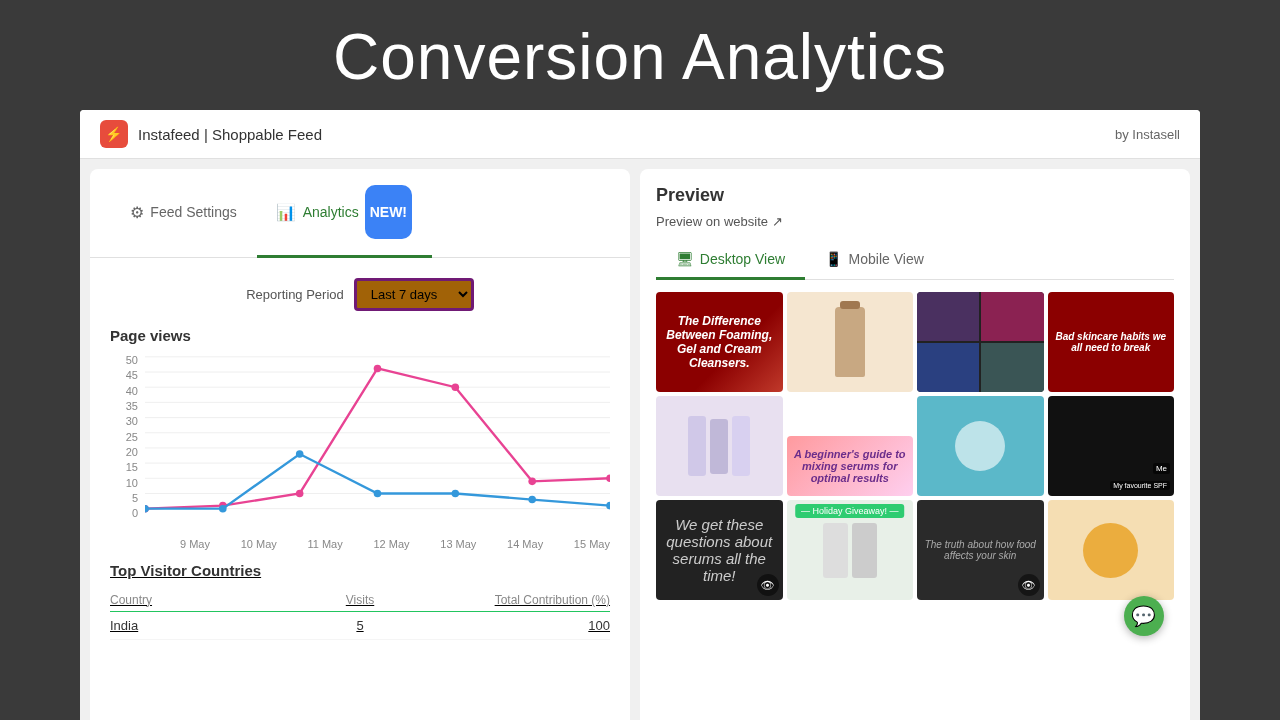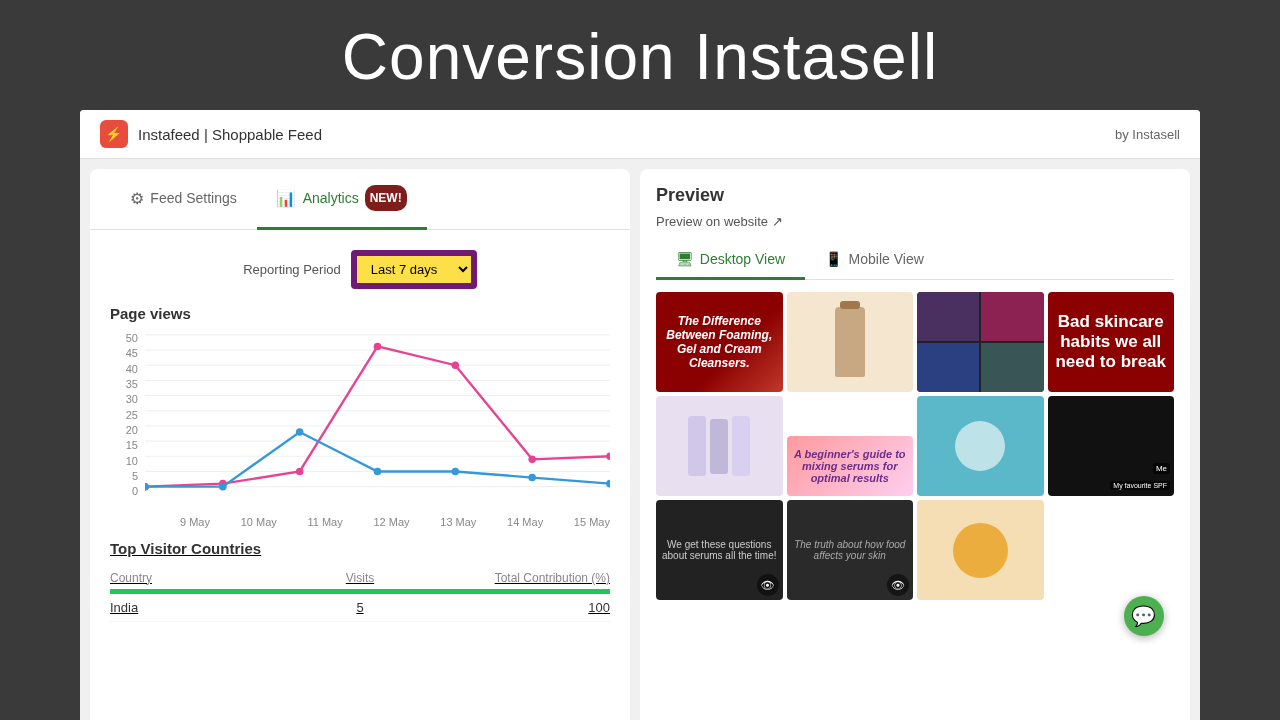--- a/index.html
+++ b/index.html
@@ -88,47 +88,47 @@
       margin-bottom: -1px;
     }
     .tab.active {
       color: #2e7d32;
       border-bottom: 3px solid #2e7d32;
     }
     .tab-icon {
       font-size: 16px;
     }
     .new-badge {
-      background: #7f1d1d;
+      background: #3b82f6;
       color: white;
-      font-size: 12px;
-      padding: 6px 5px;
+      font-size: 14px;
+      padding: 19px 5px;
       border-radius: 10px;
       font-weight: bold;
     }
     .analytics-content {
       padding: 20px;
     }
     .reporting-period {
       display: flex;
       align-items: center;
       justify-content: center;
       gap: 10px;
       margin-bottom: 16px;
     }
     .reporting-label {
       font-size: 13px;
       color: #555;
     }
     .period-select {
-      border: 6px solid #701a75;
+      border: 3px solid #701a75;
       border-radius: 4px;
       padding: 5px 10px;
       font-size: 13px;
-      background: #fde047;
+      background: #a16207;
       cursor: pointer;
     }
     .chart-section {
       margin-bottom: 12px;
     }
     .chart-title {
       font-size: 15px;
       font-weight: 600;
       color: #333;
       margin-bottom: 10px;
@@ -167,21 +167,21 @@
       font-weight: 600;
       color: #333;
       margin-bottom: 10px;
     }
     .table-header {
       display: flex;
       justify-content: space-between;
       font-size: 12px;
       color: #888;
       padding: 4px 0;
-      border-bottom: 5px solid #22c55e;
+      border-bottom: 1px solid #22c55e;
     }
     .table-row {
       display: flex;
       justify-content: space-between;
       font-size: 13px;
       color: #333;
       padding: 6px 0;
       border-bottom: 1px solid #f5f5f5;
     }
     .col-country { flex: 1; }
@@ -261,21 +261,21 @@
       font-size: 11px;
       text-align: center;
       padding: 6px;
     }
     
     .gi-1 { background: linear-gradient(135deg, #8B0000 60%, #c0392b); }
     .gi-1 .text { color: white; font-style: italic; font-size: 12px; font-weight: 600; }
     .gi-2 { background: #f5e6d0; }
     .gi-3 { background: #222; }
     .gi-4 { background: #8B0000; }
-    .gi-4 .text { color: white; font-size: 17px; font-weight: 600; }
+    .gi-4 .text { color: white; font-style: italic; font-size: 10px; font-weight: 600; }
     .gi-5 { background: #e8e0f0; }
     .gi-6 { background: linear-gradient(135deg, #ff9a9e, #fecfef); margin-top: 40px; }
     .gi-7 { background: #5bb8c9; }
     .gi-8 { background: #111; }
 
     .hidden-icon {
       position: absolute;
       bottom: 4px;
       right: 4px;
       width: 22px;
@@ -333,21 +333,21 @@
       background-position: center;
     }
     .c1 { background: #4a3060; }
     .c2 { background: #8B2252; }
     .c3 { background: #2a4080; }
     .c4 { background: #3a5555; }
   </style>
 </head>
 <body>
 
-<div class="page-title">Conversion Instasell</div>
+<div class="page-title">Conversion Analytics</div>
 
 <div class="app-container">
 
   <div class="app-header">
     <div class="app-header-left">
       <div class="app-logo">⚡</div>
       <span class="app-header-title">Instafeed | Shoppable Feed</span>
     </div>
     <span class="app-header-by">by Instasell</span>
   </div>
@@ -530,25 +530,34 @@
 
         <div class="grid-item gi-8" style="position:relative;">
           <div style="width:100%;height:100%;background:#111;display:flex;align-items:center;justify-content:center;">
           </div>
           <div style="position:absolute;bottom:22px;right:4px;font-size:8px;color:white;background:rgba(0,0,0,0.6);padding:1px 3px;border-radius:2px;">Me</div>
           <div style="position:absolute;bottom:6px;right:4px;font-size:7px;color:white;background:rgba(0,0,0,0.6);padding:1px 3px;border-radius:2px;">My favourite SPF</div>
         </div>
 
         <div class="grid-item" style="background:#222;position:relative;">
           <div class="grid-item-inner">
-            <span style="color:#ccc;font-size:10px;">We get these questions about serums all the time!</span>
+            <span style="color:#ccc;font-style:italic;font-size:15px;">We get these questions about serums all the time!</span>
           </div>
           <div class="hidden-icon">👁</div>
         </div>
 
+        <div class="grid-item" style="background:#e8f0e8;position:relative;">
+          <div style="width:100%;height:100%;display:flex;align-items:center;justify-content:center;flex-direction:column;gap:4px;">
+            <div style="display:flex;gap:4px;">
+              <div style="width:25px;height:55px;background:#ddd;border-radius:3px;"></div>
+              <div style="width:25px;height:55px;background:#ccc;border-radius:3px;"></div>
+            </div>
+          </div>
+          <div class="holiday-badge">— Holiday Giveaway! —</div>
+        </div>
 
         <div class="grid-item" style="background:#2a2a2a;position:relative;">
           <div class="grid-item-inner">
             <span style="color:#aaa;font-style:italic;font-size:10px;">The truth about how food affects your skin</span>
           </div>
           <div class="hidden-icon">👁</div>
         </div>
 
         <div class="grid-item" style="background:#f5deb3;position:relative;">
           <div style="width:100%;height:100%;display:flex;align-items:center;justify-content:center;">

